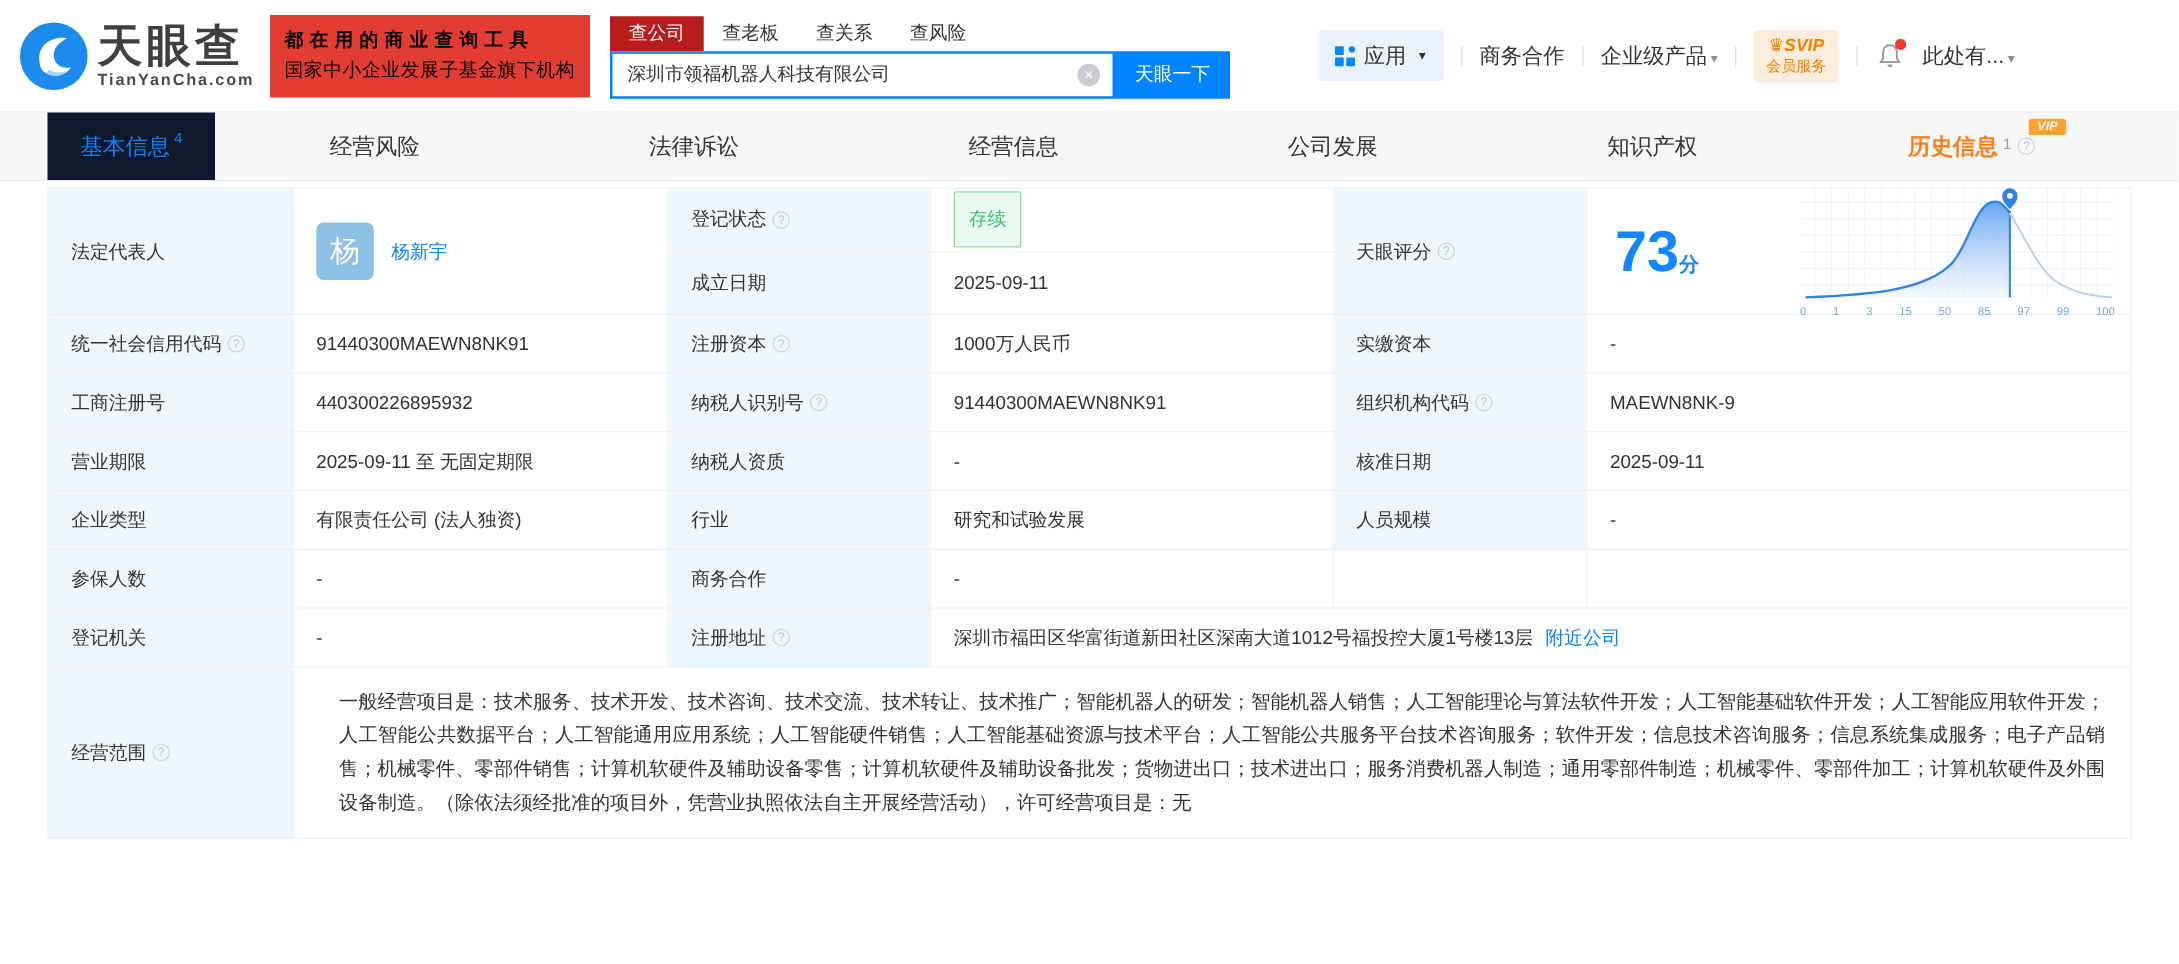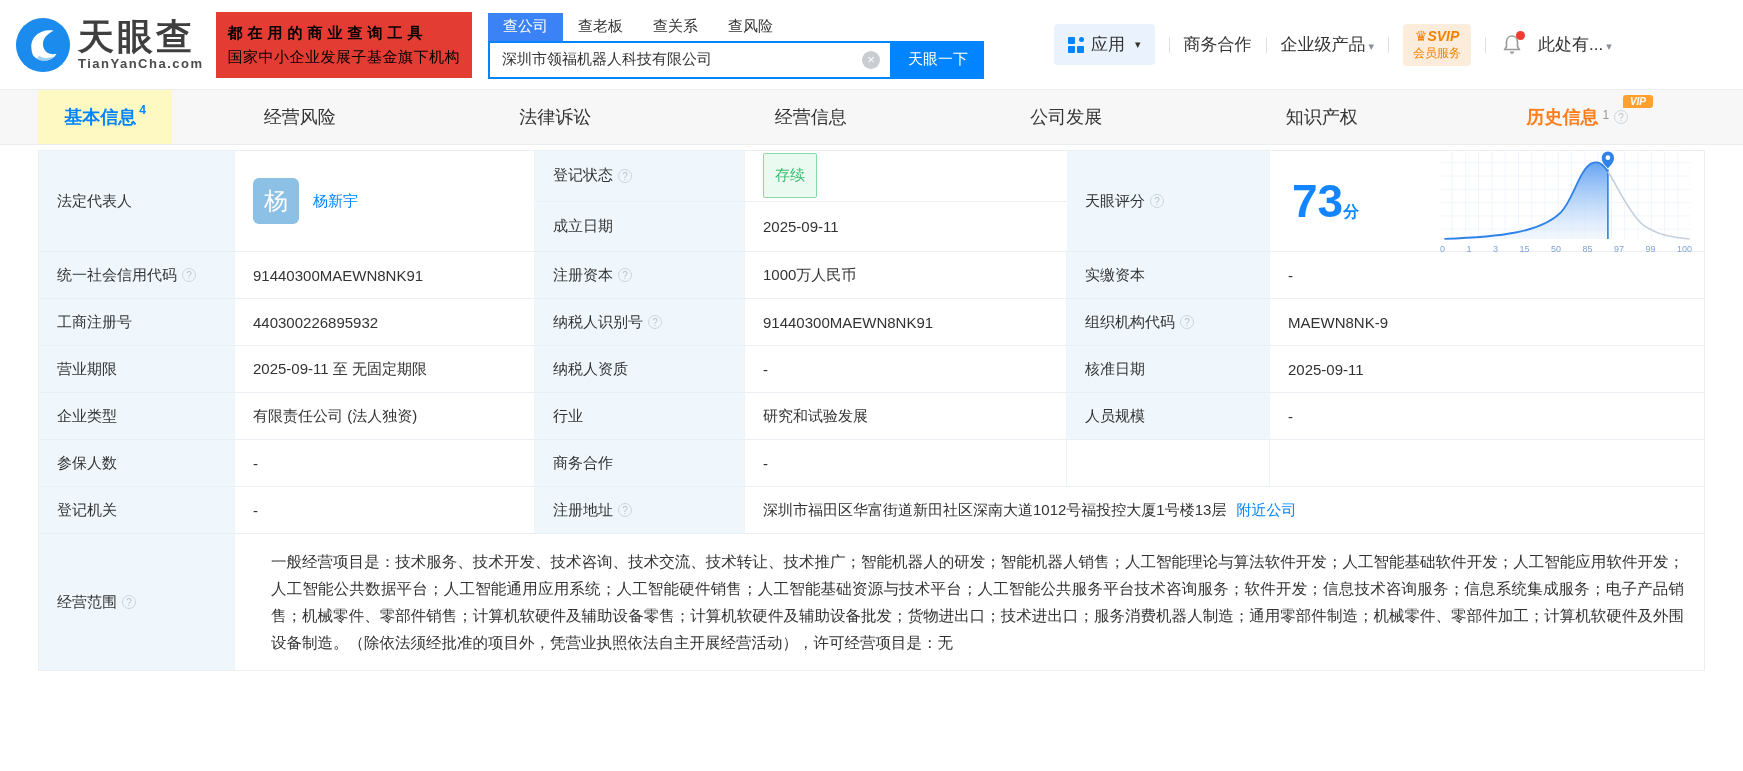--- a/index.html
+++ b/index.html
@@ -14,21 +14,21 @@
   .brand-block { margin-left:6px; }
   .brand-name { font-size:36px; font-weight:bold; color:#3f3f3f; letter-spacing:3px; line-height:38px; }
   .brand-domain { font-size:13px; font-weight:bold; color:#4a4a4a; letter-spacing:1.5px; }
   .promo { background:#e23c33; color:#000000; margin-left:12px; padding:9px 12px;
     line-height:24px; }
   .promo-l1 { font-size:15px; font-weight:bold; letter-spacing:5px; }
   .promo-l2 { font-size:15px; letter-spacing:0.5px; }
   .search-wrap { margin-left:16px; width:496px; }
   .search-tabs { display:flex; align-items:flex-end; height:30px; }
   .search-tab { font-size:15px; padding:4px 15px 5px; cursor:pointer; color:#333; }
-  .search-tab.active { background:#3b82f6; color:#fff;margin-top:24px; }
+  .search-tab.active { background:#b91c1c; color:#fff;margin-top:24px; }
   .search-row { display:flex; height:38px; }
   .search-box { flex:1; border:2px solid #0084ff; display:flex; align-items:center; background:#fff; }
   .search-box input { flex:1; border:none; outline:none; font-size:15px; color:#333;
     padding:0 8px 0 12px; font-family:inherit; background:transparent; }
   .clear-btn { width:18px; height:18px; border-radius:50%; background:#c9ccd1; color:#fff;
     font-size:13px; line-height:18px; text-align:center; margin-right:10px; cursor:pointer; }
   .search-btn { width:92px; background:#0084ff; color:#fff; border:none; font-size:15px;
     cursor:pointer; font-family:inherit; }
   .topnav { display:flex; align-items:center; margin-left:70px; gap:14px; }
   .apps-pill { display:flex; align-items:center; gap:7px; background:#e9f2fd; border-radius:4px;
@@ -49,21 +49,21 @@
   .bell-wrap { position:relative; width:24px; height:24px; cursor:pointer; }
   .bell-dot { position:absolute; top:-2px; right:-1px; width:9px; height:9px;
     border-radius:50%; background:#f03b30; }
 
   
   .section-tabs { display:flex; height:55px; background:#f7f7f7; border-bottom:1px solid #ececec;
     padding:0 38px; }
   .stab { flex:1; display:flex; align-items:center; justify-content:center; font-size:18px;
     color:#333; cursor:pointer; position:relative; }
   .stab.first { flex:0 0 134px; }
-  .stab.active { background:#fef9c3; color:#0084ff; font-weight:bold; }
+  .stab.active { background:#0f172a; color:#0084ff; font-weight:normal; }
   .sup-count { font-size:12px; color:#0084ff; margin-left:3px; transform:translateY(-7px); }
   .stab.vip-tab { color:#ff7d1a; font-weight:bold; }
   .sup-count-gray { font-size:12px; color:#999; margin-left:4px; transform:translateY(-2px); font-weight:normal; }
   .vip-flag { position:absolute; top:5px; right:52px; background:#ffa02f; color:#fff;
     font-size:10px; font-weight:bold; font-style:italic; padding:1px 7px; border-radius:3px 3px 3px 0; }
 
   
   .help { display:inline-block; width:14px; height:14px; border:1px solid #ccd6de; border-radius:50%;
     color:#b9c4cd; font-size:10px; line-height:13px; text-align:center; margin-left:5px;
     vertical-align:1px; cursor:pointer; font-weight:normal; }

